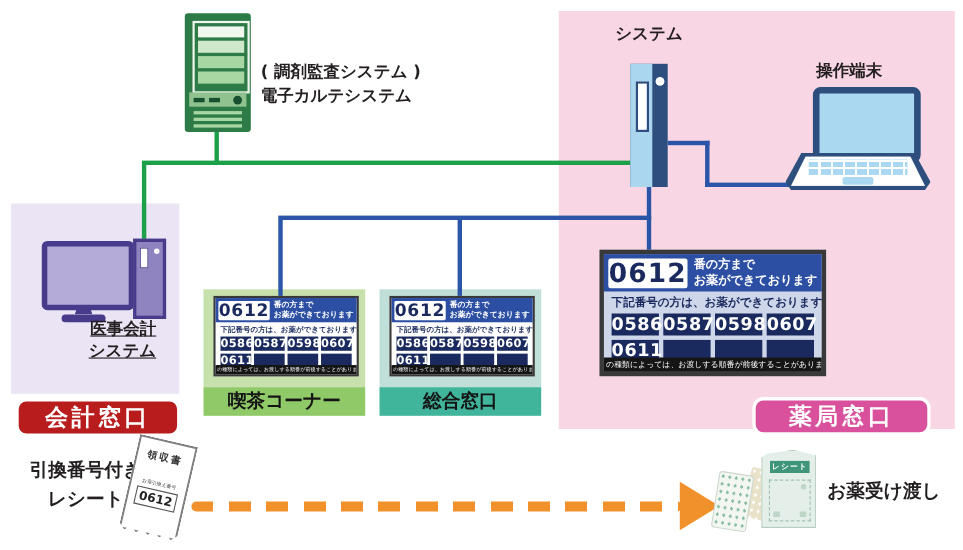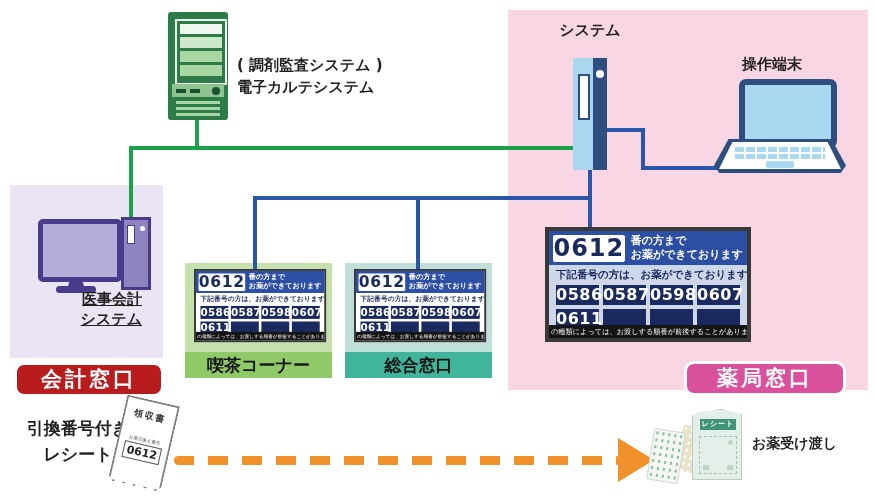--- a/index.html
+++ b/index.html
@@ -270,15 +270,15 @@
   <div class="abs blister-back"></div>
   <div class="abs blister-front"></div>
   <div class="abs med-bag">
     <div class="bag-label">レシート</div>
     <div class="bag-box">
       <div class="bag-m1"></div>
         <div class="bag-m2"></div>
         <div class="bag-m3"></div>
     </div>
   </div>
-  <div class="abs lbl" style="left:752px;top:435px;font-size:14px;">お薬受け渡し</div>
+  <div class="abs lbl" style="left:752px;top:435px;font-size:17px;">お薬受け渡し</div>
 
 </div>
 
 </body></html>

